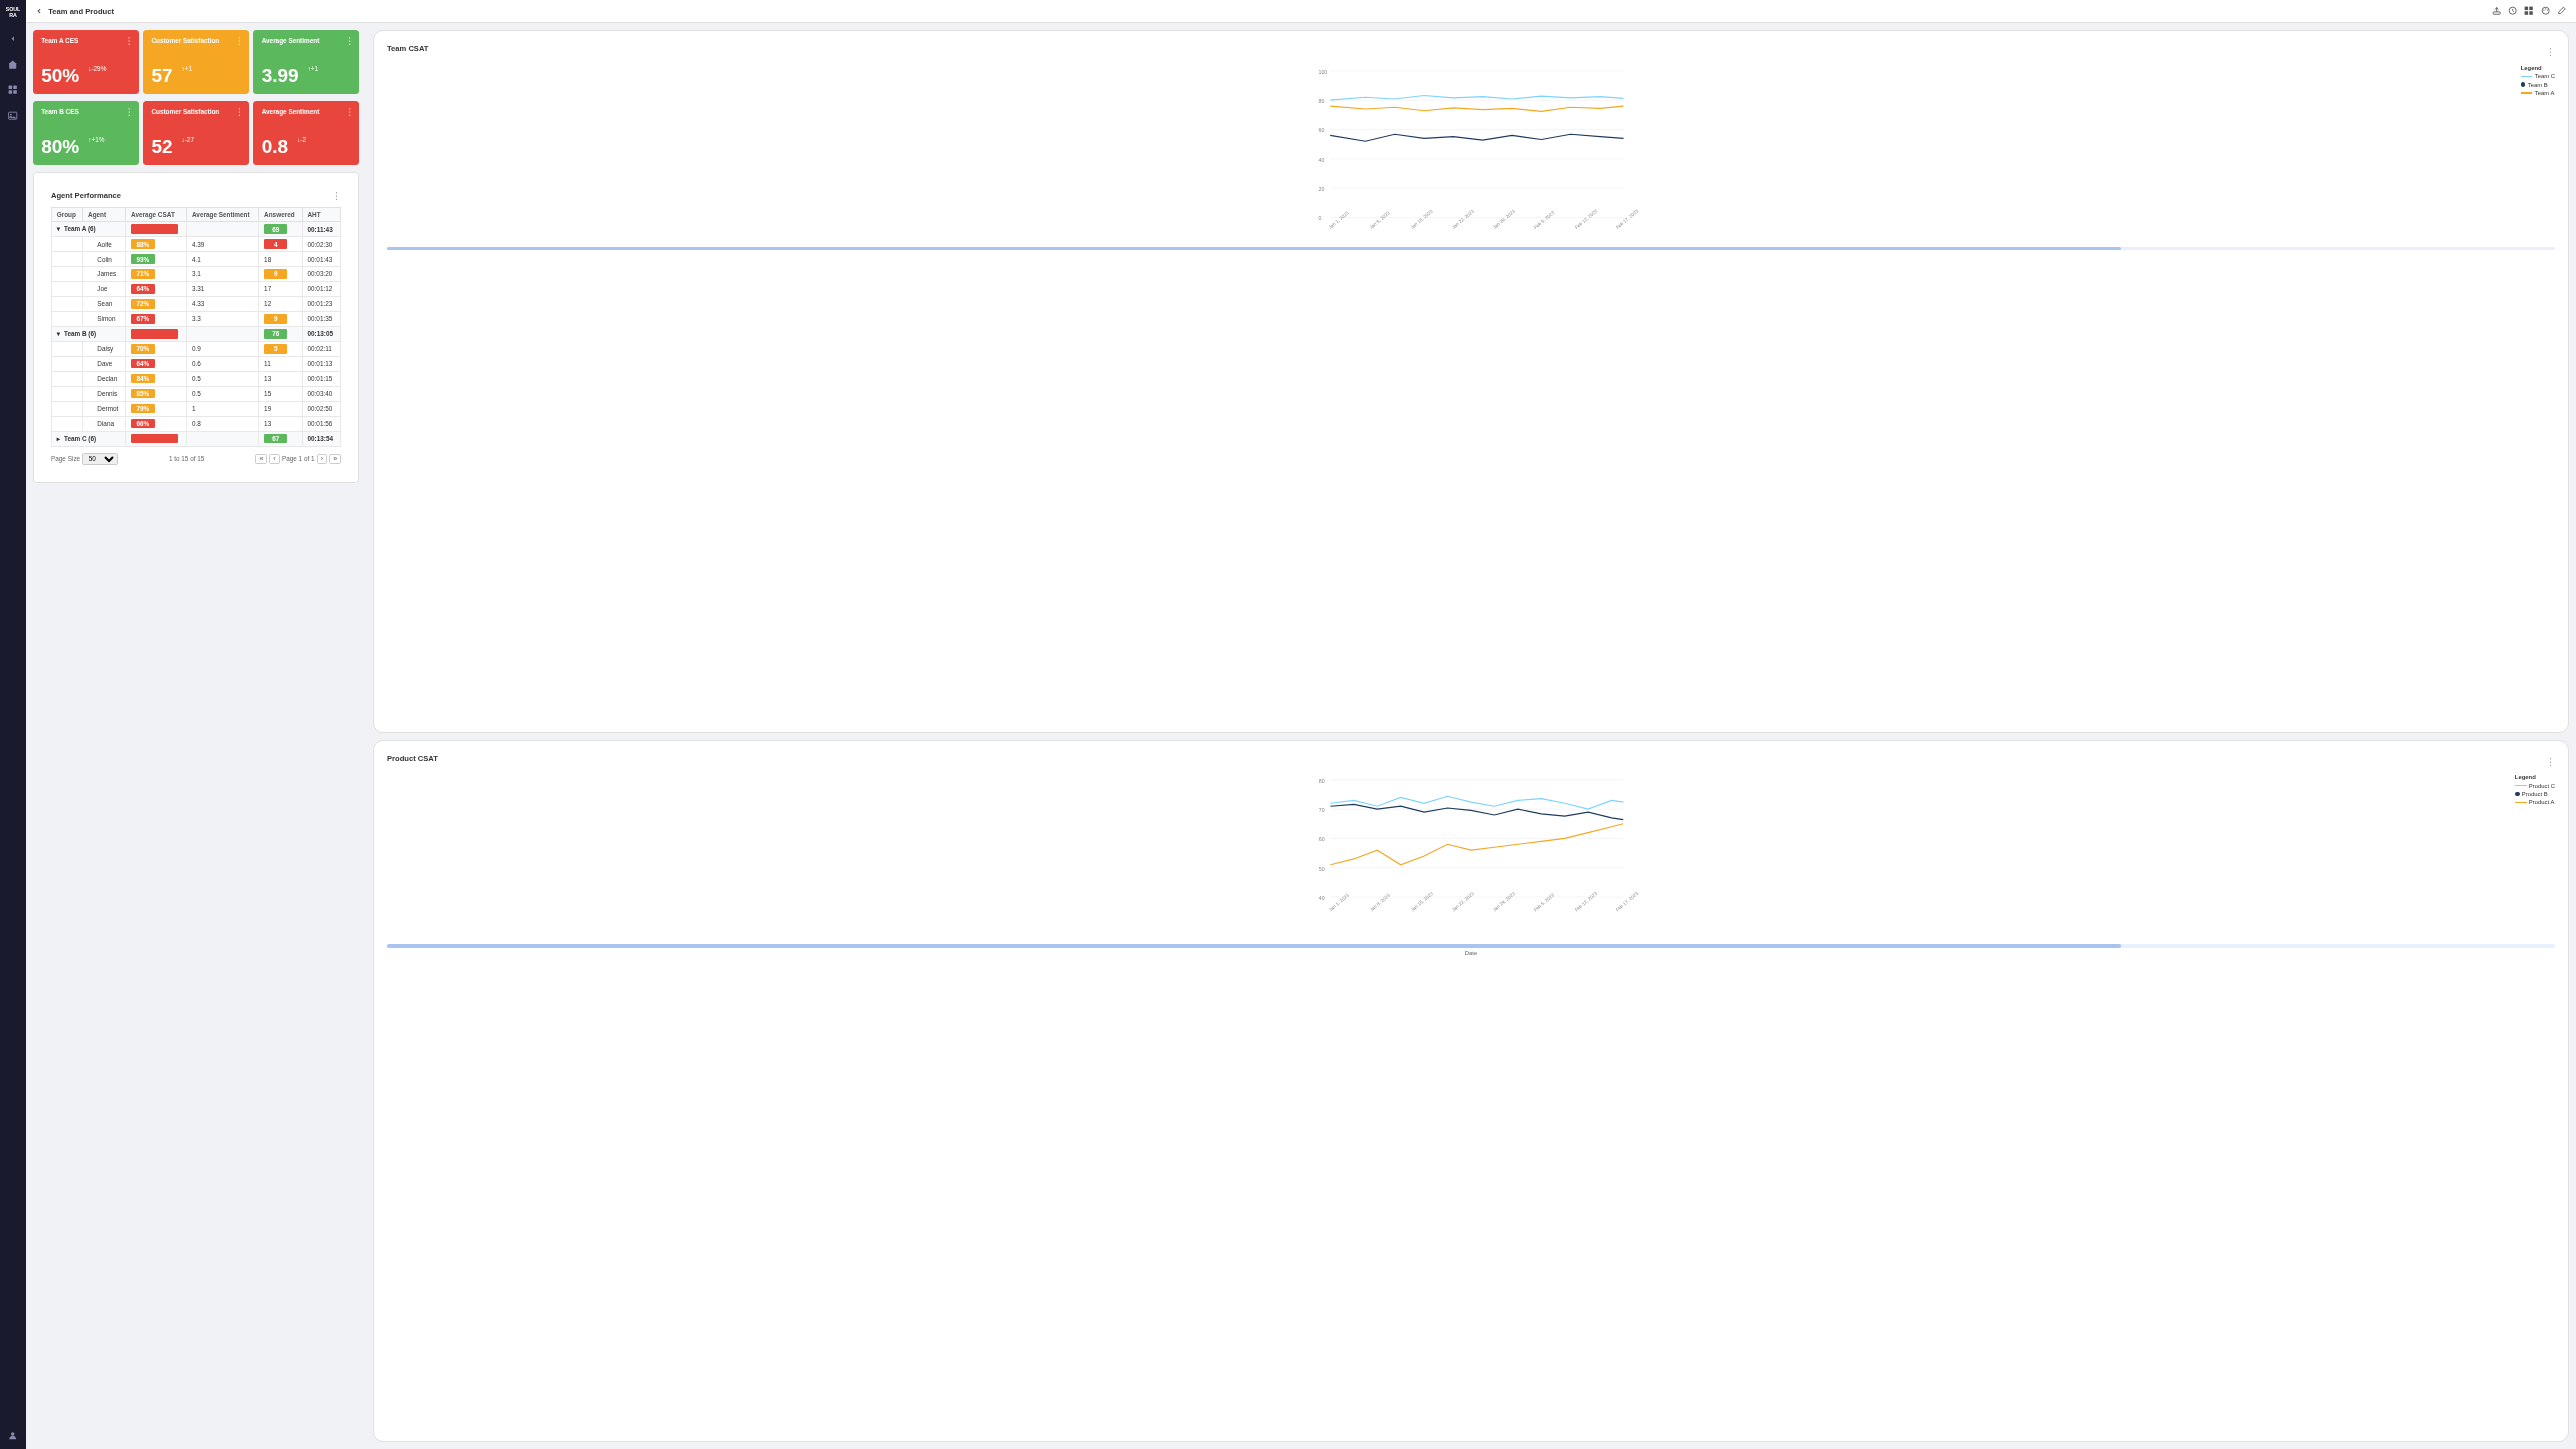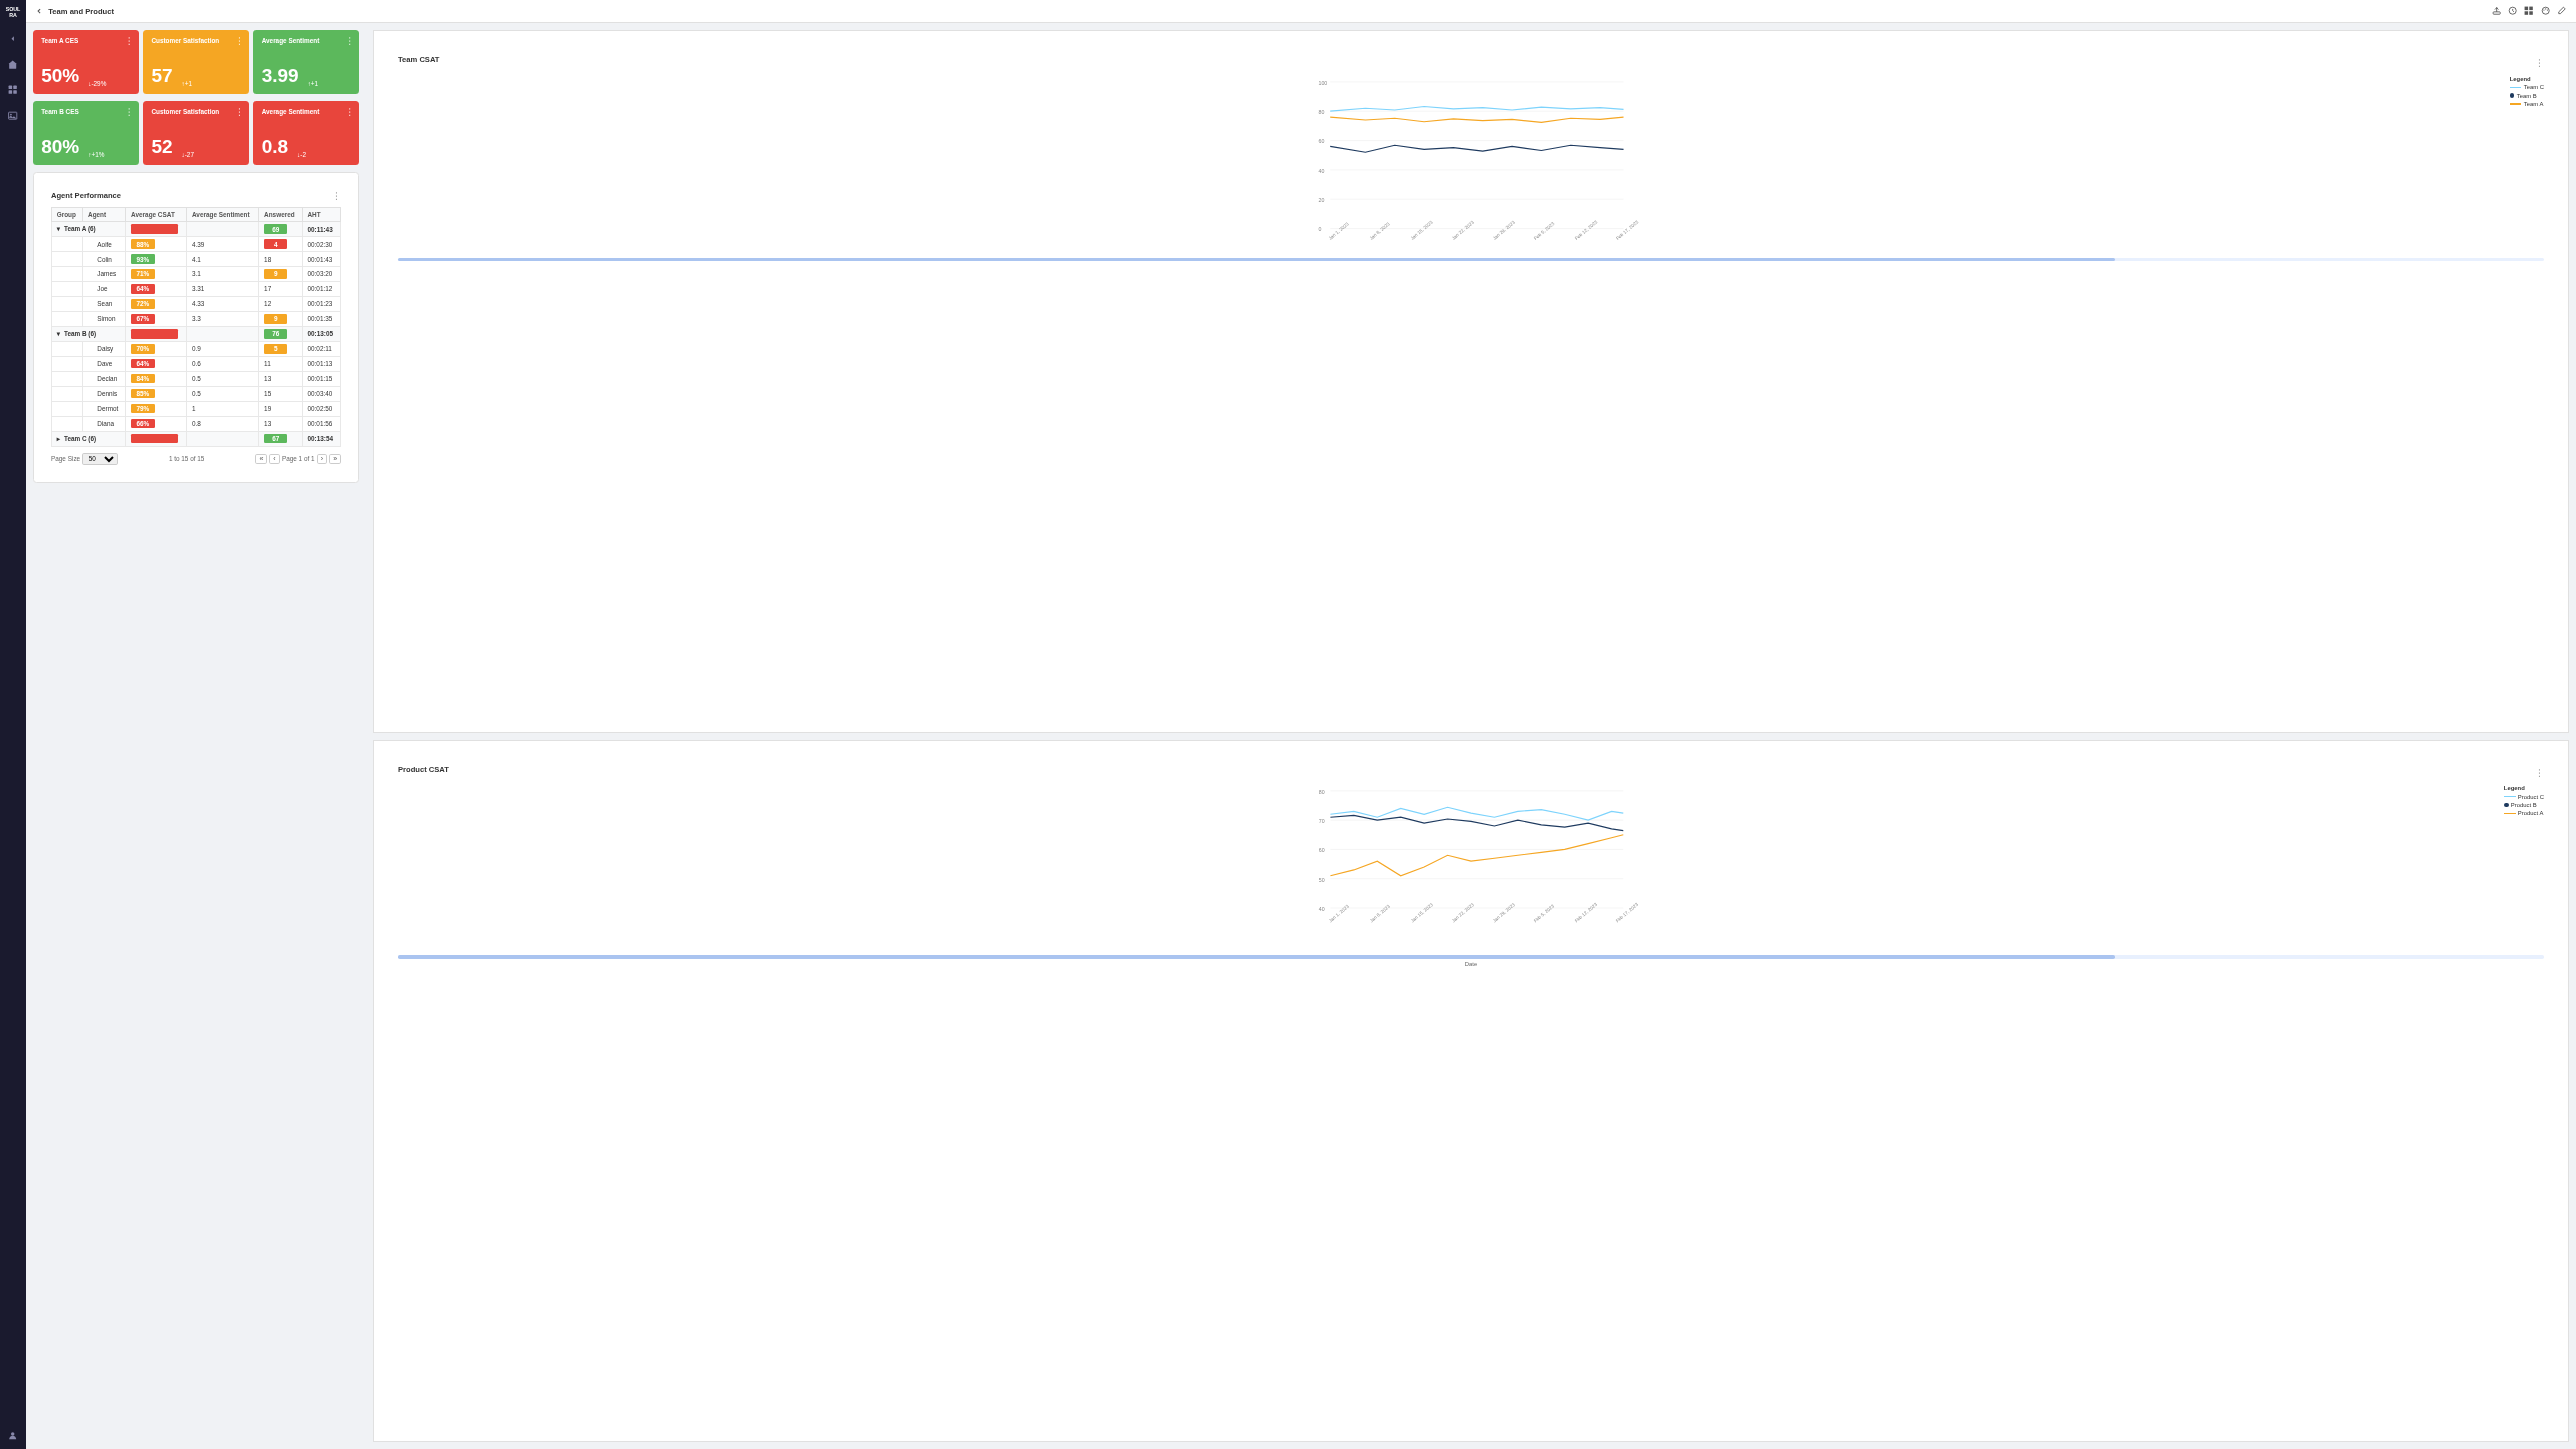--- a/index.html
+++ b/index.html
@@ -23,21 +23,21 @@
     .left-panel { flex: 0 0 340px; padding: 7px; display: flex; flex-direction: column; gap: 7px; }
     .right-panel { flex: 1; padding: 7px; display: flex; flex-direction: column; gap: 7px; }
 
     
     .metric-row { display: grid; grid-template-columns: 1fr 1fr 1fr; gap: 4.7px; }
     .metric-card { border-radius: 3.5px; padding: 7px 8.2px; color: #fff; position: relative; min-height: 64px; display: flex; flex-direction: column; justify-content: space-between; }
     .metric-card.red { background: #e8453c; }
     .metric-card.orange { background: #f5a623; }
     .metric-card.green { background: #5cb85c; }
     .metric-title { font-size: 6.4px; font-weight: 600; }
-    .metric-value { font-size: 19px; font-weight: 700; display: flex; align-items: flex-end; gap: 9px; }
+    .metric-value { font-size: 19px; font-weight: 700; display: flex; align-items: flex-start; gap: 9px; }
     .metric-delta { font-size: 6.4px; font-weight: 400; }
     .metric-menu { position: absolute; top: 4.7px; right: 4.7px; cursor: pointer; opacity: 0.8; font-size: 9.4px; }
 
     
     .agent-perf { background: #fff; border-radius: 3.5px; padding: 17px; border: 0.6px solid #e0e0e0; }
     .section-header { display: flex; justify-content: space-between; align-items: center; margin-bottom: 5.9px; }
     .section-title { font-size: 7.6px; font-weight: 600; color: #333; }
     .section-menu { cursor: pointer; color: #999; font-size: 9.4px; }
 
     table { width: 100%; border-collapse: collapse; font-size: 6.4px; }
@@ -57,21 +57,21 @@
     .group-row td { font-weight: 600; background: #f8f9fa; }
     .agent-row td:first-child { padding-left: 14px; }
 
     .pagination { display: flex; justify-content: space-between; align-items: center; margin-top: 5.9px; font-size: 6.4px; color: #666; }
     .page-size { display: flex; align-items: center; gap: 2.3px; }
     .page-size select { font-size: 6.4px; border: 0.6px solid #ccc; border-radius: 1.8px; padding: 0.6px 1.2px; }
     .page-nav { display: flex; align-items: center; gap: 2.3px; }
     .page-nav button { border: 0.6px solid #ccc; background: #fff; border-radius: 1.8px; padding: 0.6px 2.9px; cursor: pointer; font-size: 7px; color: #555; }
 
     
-    .chart-section { background: #fff; border-radius: 0; padding: 24px; border: 0.6px solid #e0e0e0; flex: 1; }
+    .chart-section { background: #fff; border-radius: 10px; padding: 13px; border: 0.6px solid #e0e0e0; flex: 1; }
     .chart-title { font-size: 7.6px; font-weight: 600; color: #333; margin-bottom: 5.9px; }
     .chart-container { position: relative; }
 
     .legend { position: absolute; top: 0; right: 0; font-size: 5.9px; display: flex; flex-direction: column; gap: 2.3px; }
     .legend-item { display: flex; align-items: center; gap: 2.3px; }
     .legend-dot { width: 4.7px; height: 4.7px; border-radius: 50%; }
     .legend-line { width: 11.7px; height: 1.2px; }
 
     .chart-axis-label { font-size: 5.9px; text-align: center; color: #666; margin-top: 2.3px; }
 

